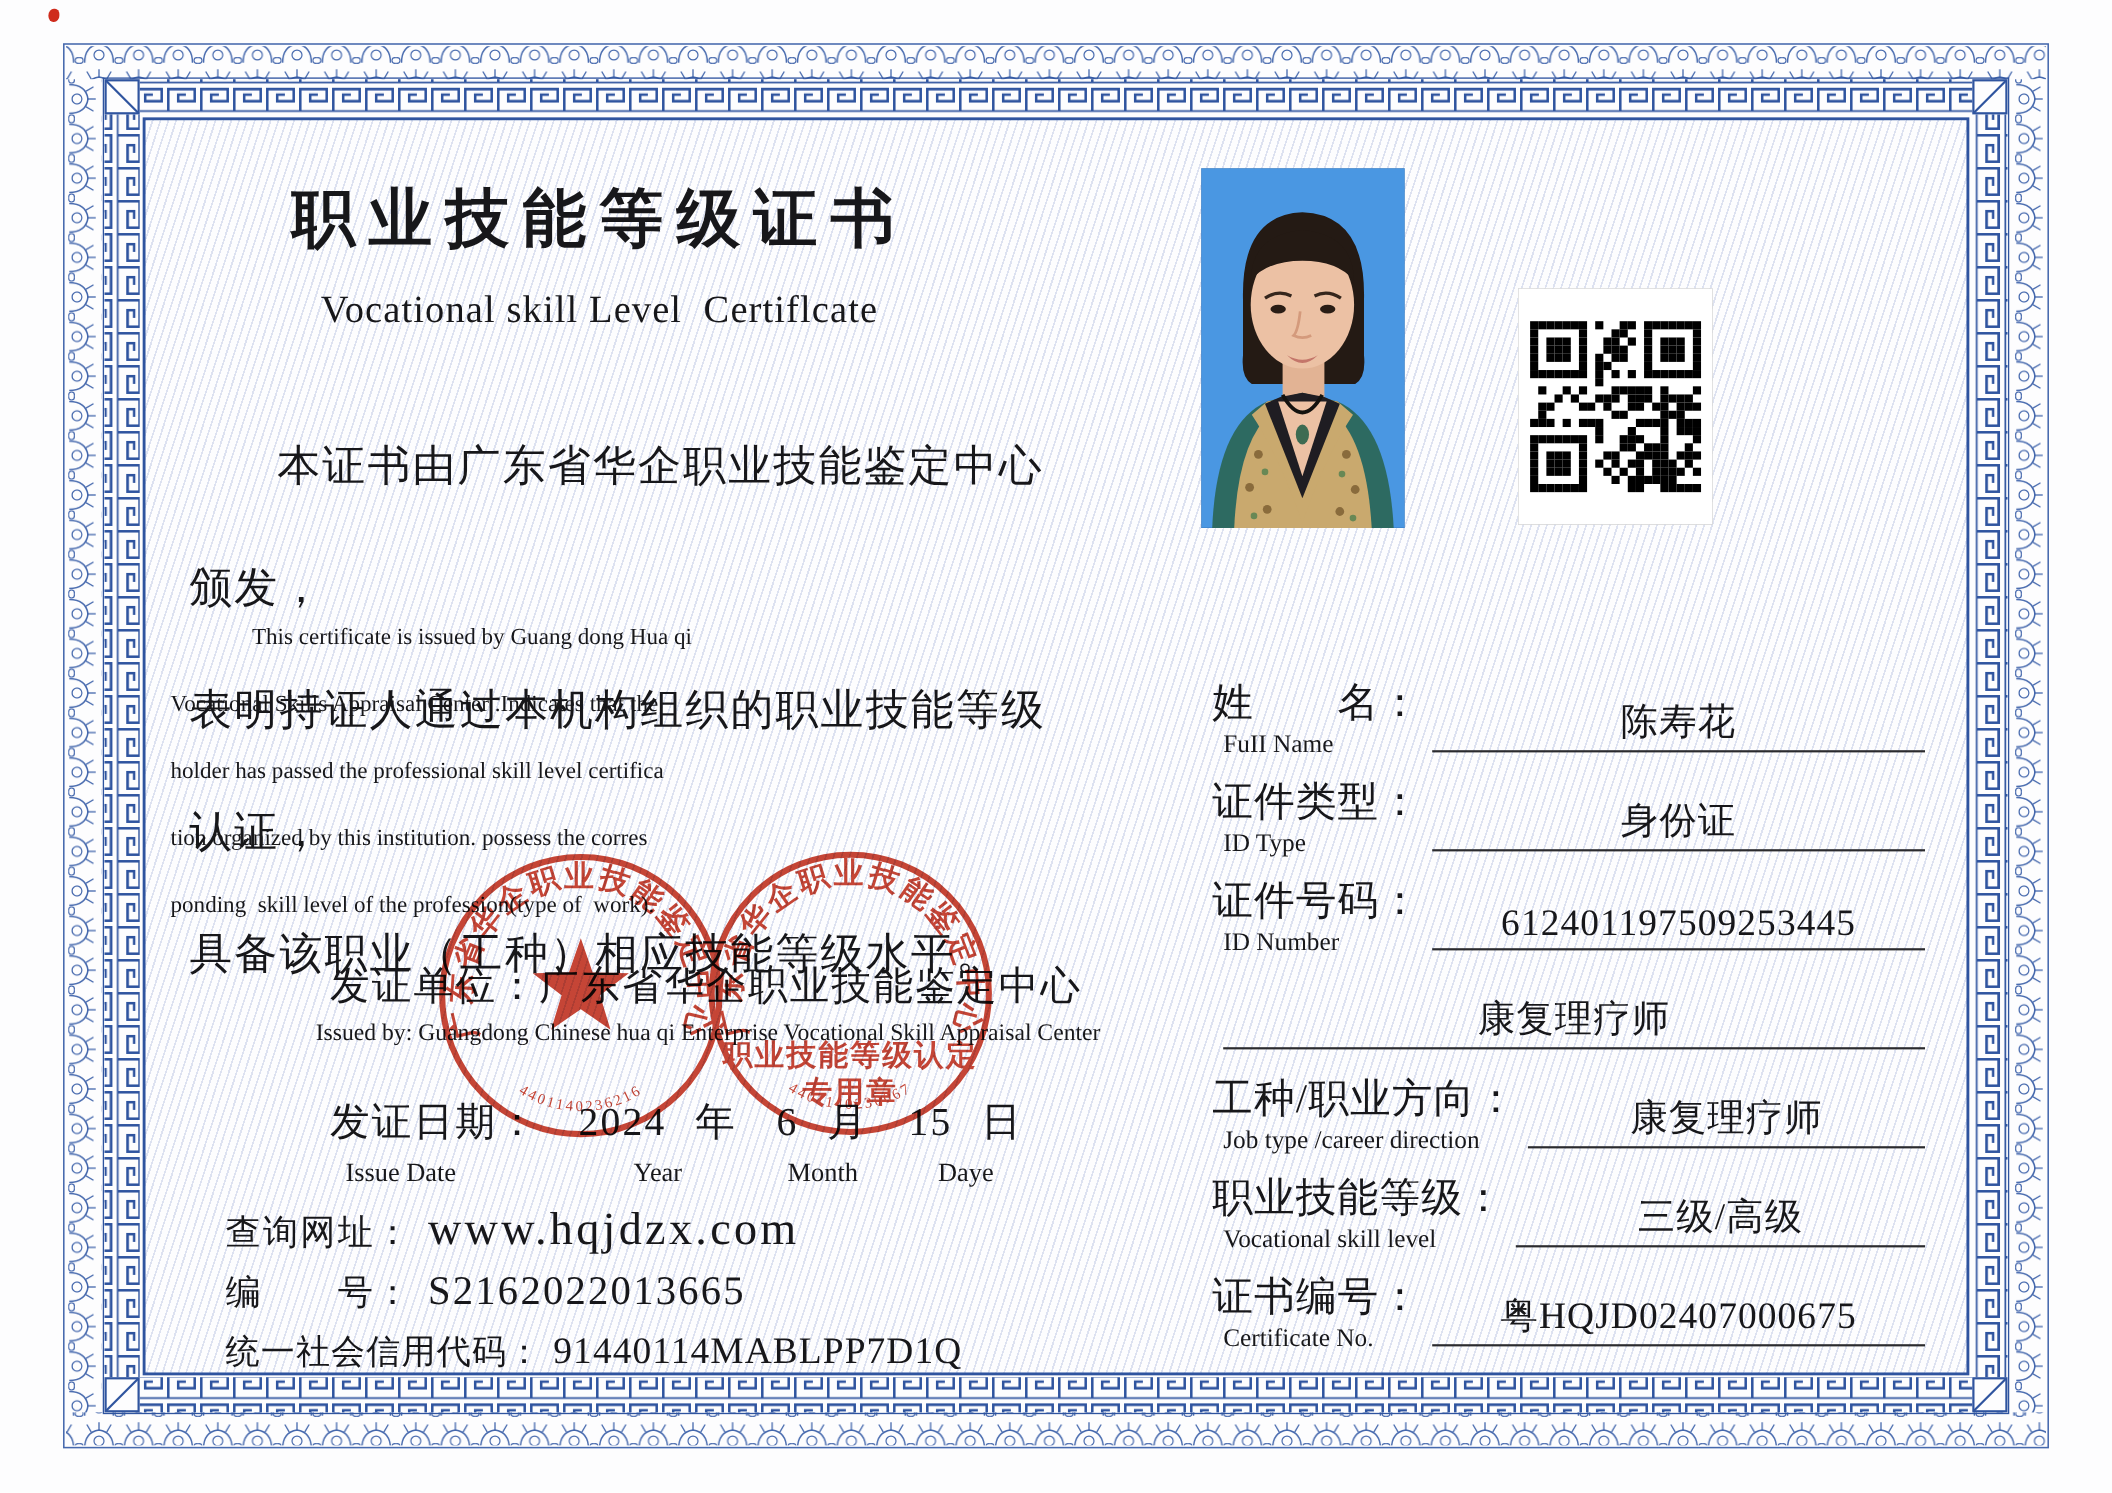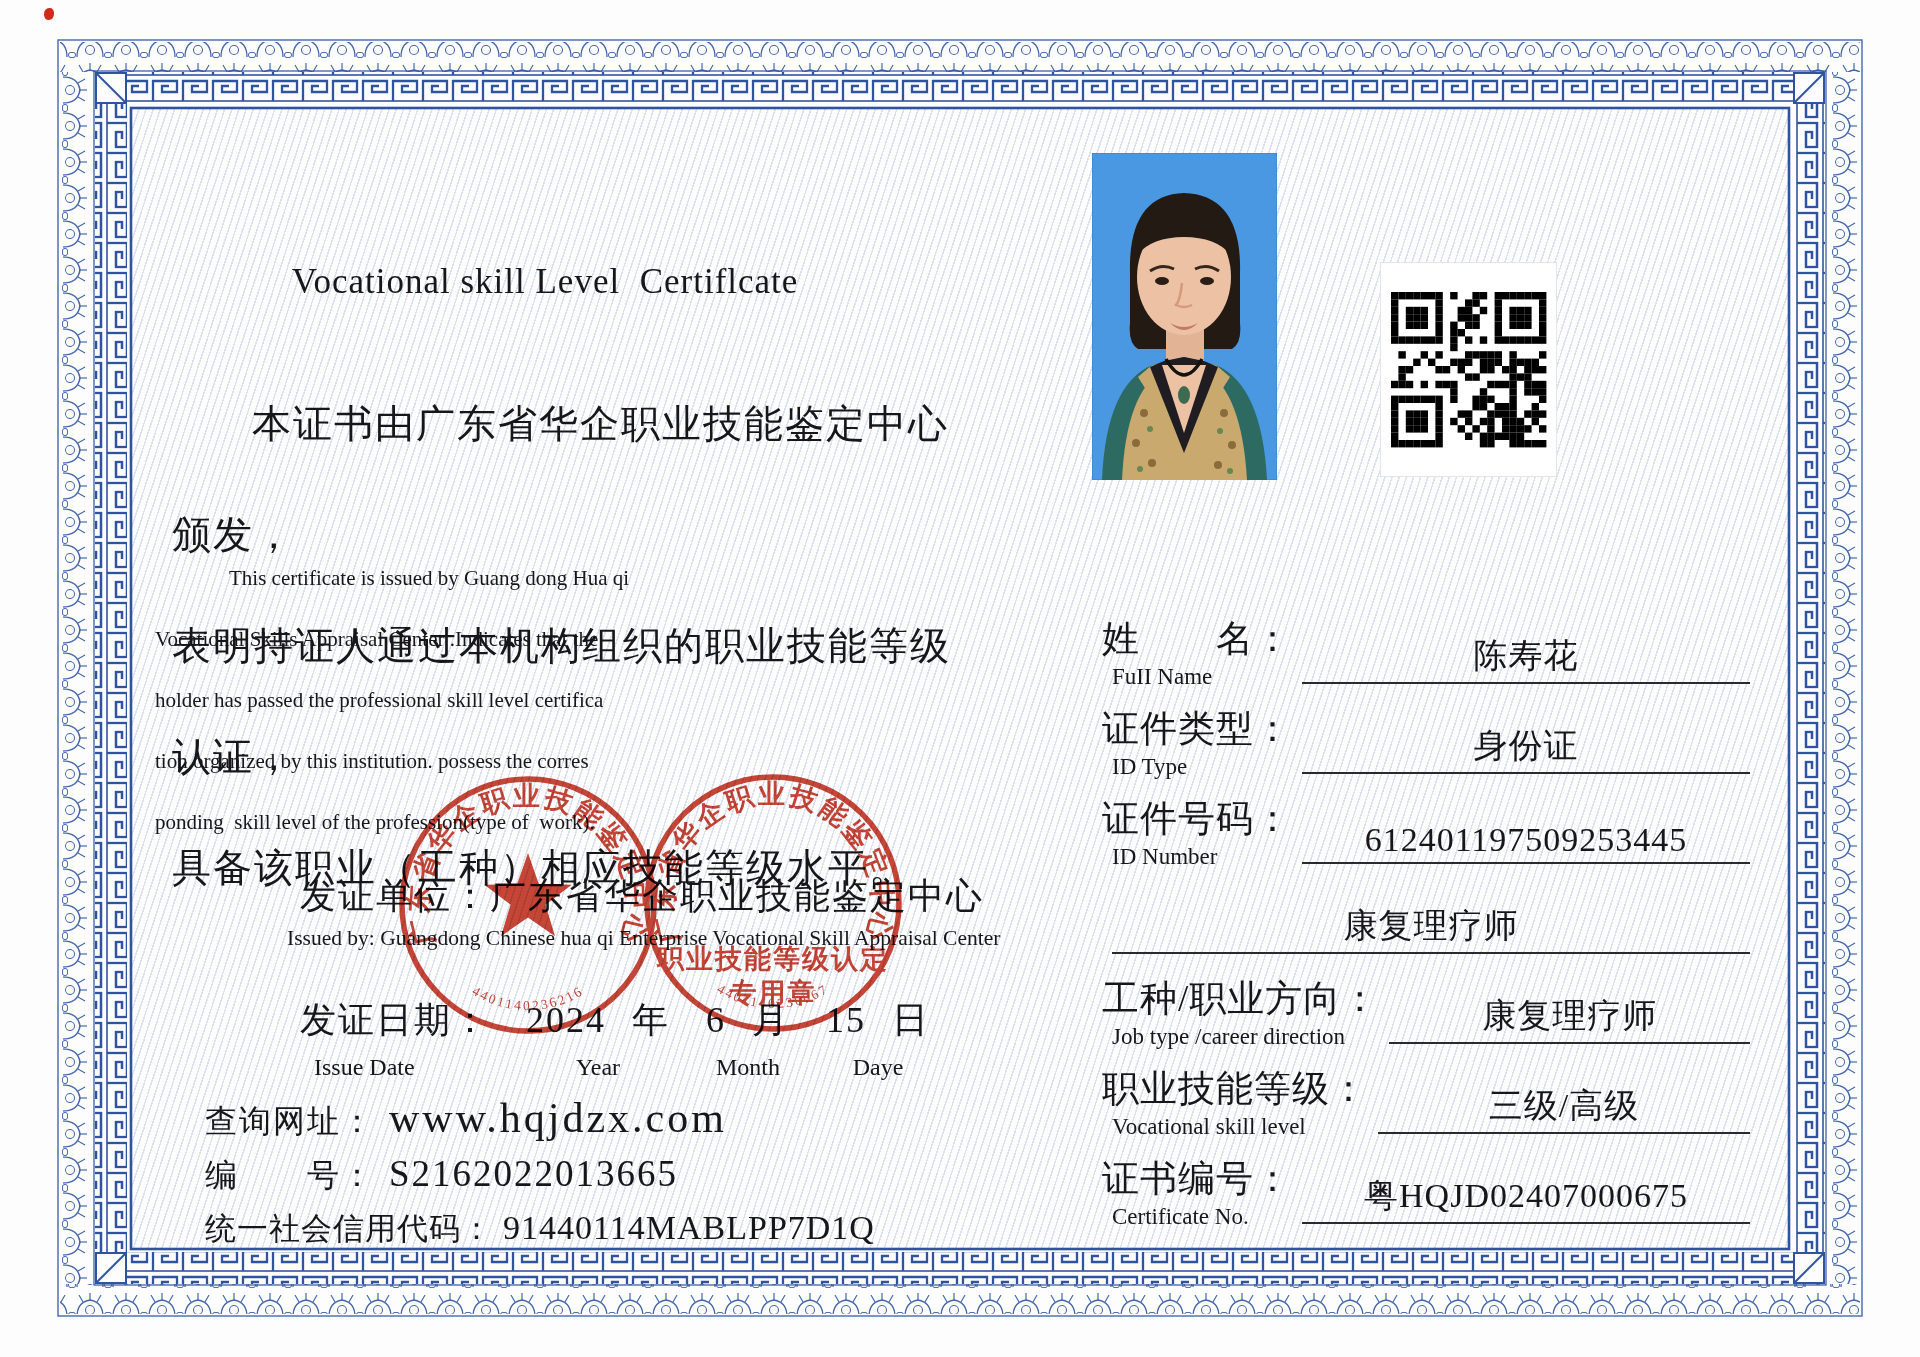--- a/index.html
+++ b/index.html
@@ -107,20 +107,21 @@
         <path d="M96,1283 L126,1253"></path>
       <rect x="1794" y="1253" width="30" height="30"></rect>
         <path d="M1794,1283 L1824,1253"></path>
     </g>
 
     <rect x="131" y="108" width="1658" height="1141" fill="none" stroke="#2f549f" stroke-width="2.6"></rect>
   </svg>
 
   <div class="abs reddot"></div>
 
+  <div class="abs title">职业技能等级证书</div>
   <div class="abs subtitle pre">Vocational skill Level  Certiflcate</div>
 
   <div class="abs cnpara">
     <div class="ind">本证书由广东省华企职业技能鉴定中心颁发，</div>
     <div>表明持证人通过本机构组织的职业技能等级认证，</div>
     <div>具备该职业（工种）相应技能等级水平。</div>
   </div>
 
   <div class="abs enpara">
     <div class="ind pre">This certificate is issued by Guang dong Hua qi</div>

